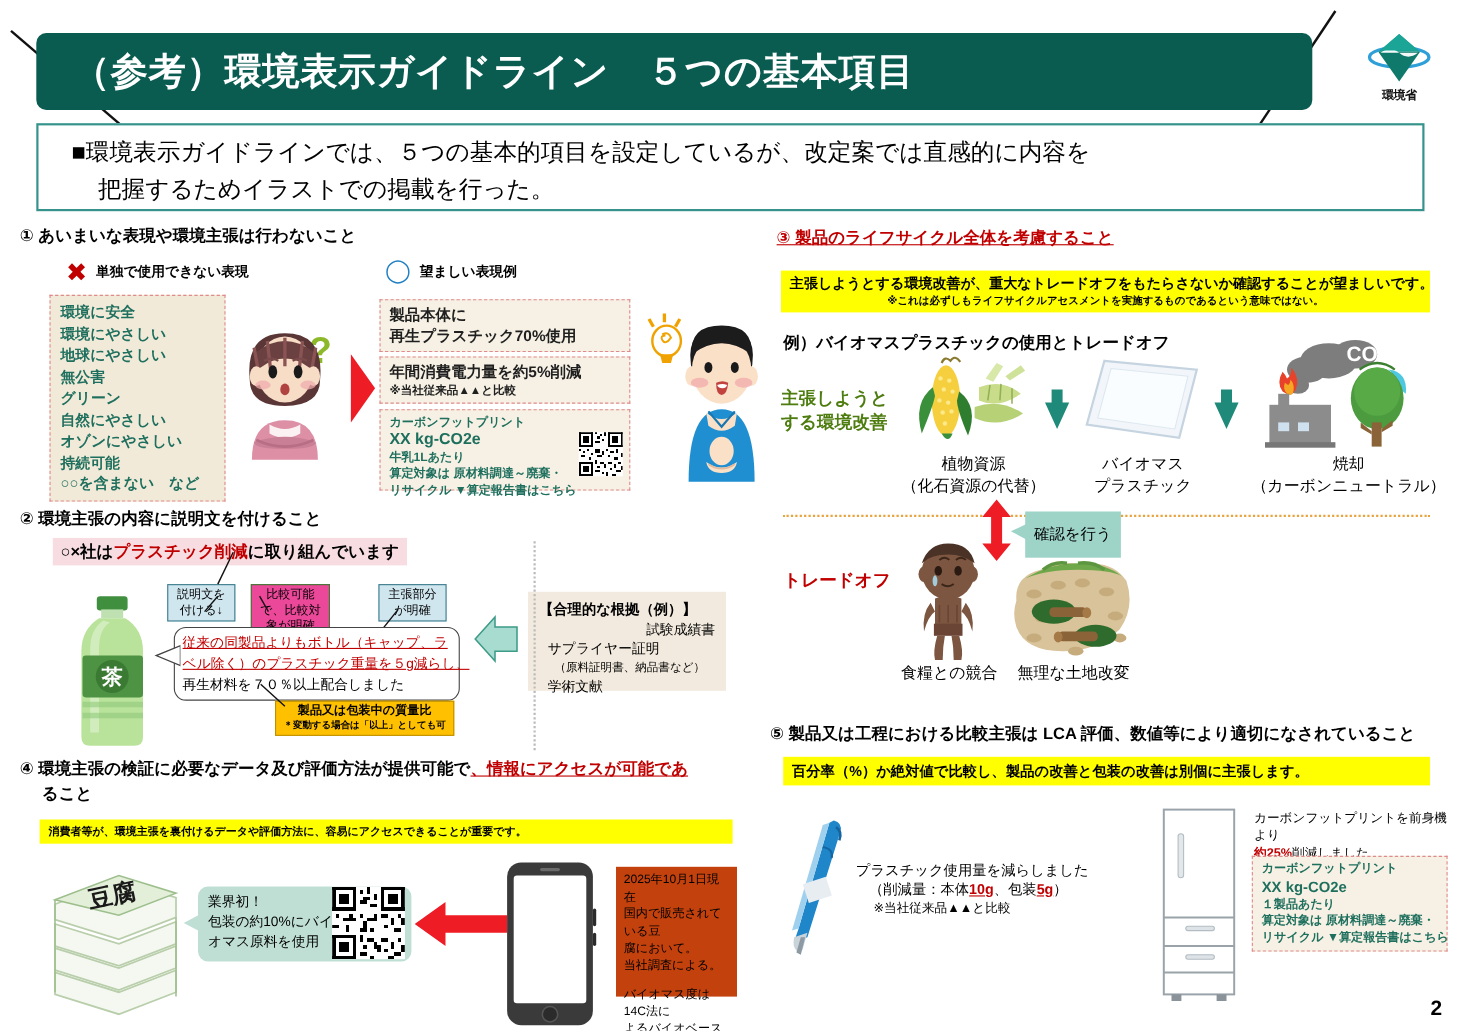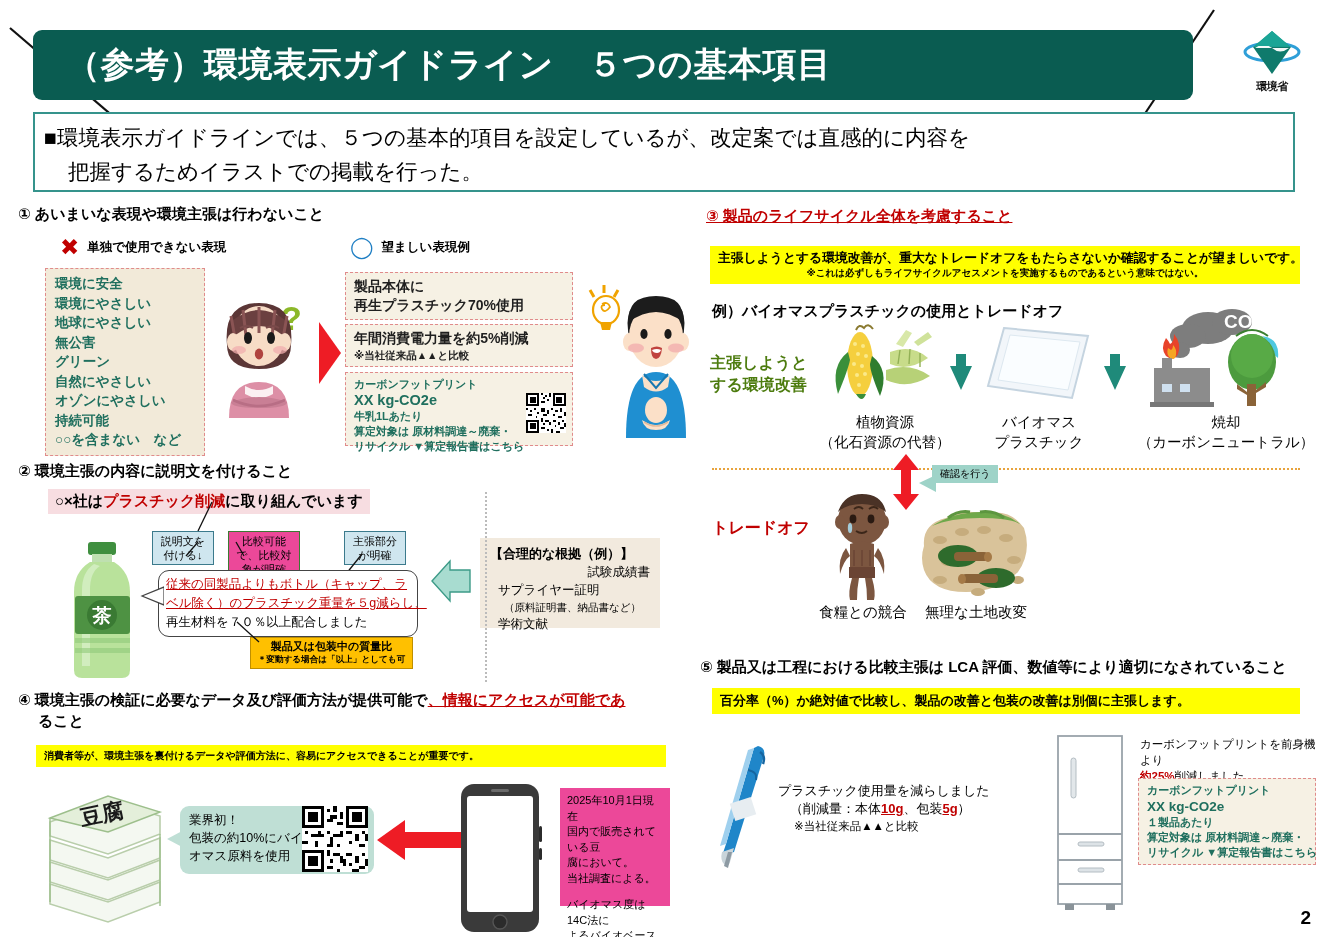--- a/index.html
+++ b/index.html
@@ -31,21 +31,21 @@
     color:#fff; font-weight:bold; font-size:34px; letter-spacing:0.5px;
     padding-left:33px; white-space:nowrap;
   }
   .logo { position:absolute; right:14px; top:28px; width:86px; text-align:center; }
   .logo .mark { width:58px; height:50px; margin:0 auto; position:relative; }
   .logo .mname { font-size:11px; font-weight:bold; color:#111; margin-top:1px; letter-spacing:-0.5px;}
 
   .lead-box {
     position:absolute; left:33px; top:112px; width:1262px; height:80px;
     border:2px solid #35938c; background:#fff;
-    padding:7px 14px 0 9px;
+    padding:7px 14px 0 30px;
   }
   .lead-box .l1, .lead-box .l2 {
     font-size:21.5px; line-height:34px; color:#000; white-space:nowrap;
   }
   .lead-box .l2 { padding-left:24px; }
 
   
   .sec-head { font-size:15px; font-weight:bold; white-space:nowrap; }
   .sec-head.red { color:#c00000; text-decoration:underline; }
   .yellow-bar {
@@ -100,23 +100,23 @@
   .beige-box .bb-l2{ font-size:10.5px; line-height:16px; white-space:nowrap;}
 
   .dotted-v { border-left:2px dotted #bbb; }
   .dotted-h { border-top:2.5px dotted #e8a33d; }
 
   .mint-bubble {
     background:#bfdfd5; border-radius:9px; padding:5px 9px;
     font-size:12.5px; line-height:18px; white-space:nowrap;
   }
   .mint-tag {
-    background:#9ed3c8; padding:2px 8px; font-size:10px; white-space:nowrap;
-  }
-  .note-box { background:#ec4899; padding:5px 7px; font-size:11px; line-height:15.5px; }
+    background:#9ed3c8; padding:12px 8px; font-size:14px; white-space:nowrap;
+  }
+  .note-box { background:#c2410c; padding:5px 7px; font-size:11px; line-height:15.5px; }
 
   .blue-lbl { color:#4d7c0f; font-weight:bold; font-size:16px; line-height:22px; white-space:nowrap;}
   .red-lbl  { color:#c00000; font-weight:bold; font-size:16px; white-space:nowrap;}
   .flow-lbl { font-size:14.5px; line-height:20px; text-align:center; white-space:nowrap;}
 
   .qr { background:#fff; display:block; }
   .red-u { color:#c00000; text-decoration:underline; font-weight:bold;}
   .abs { position:absolute; }
 </style>
 </head>

